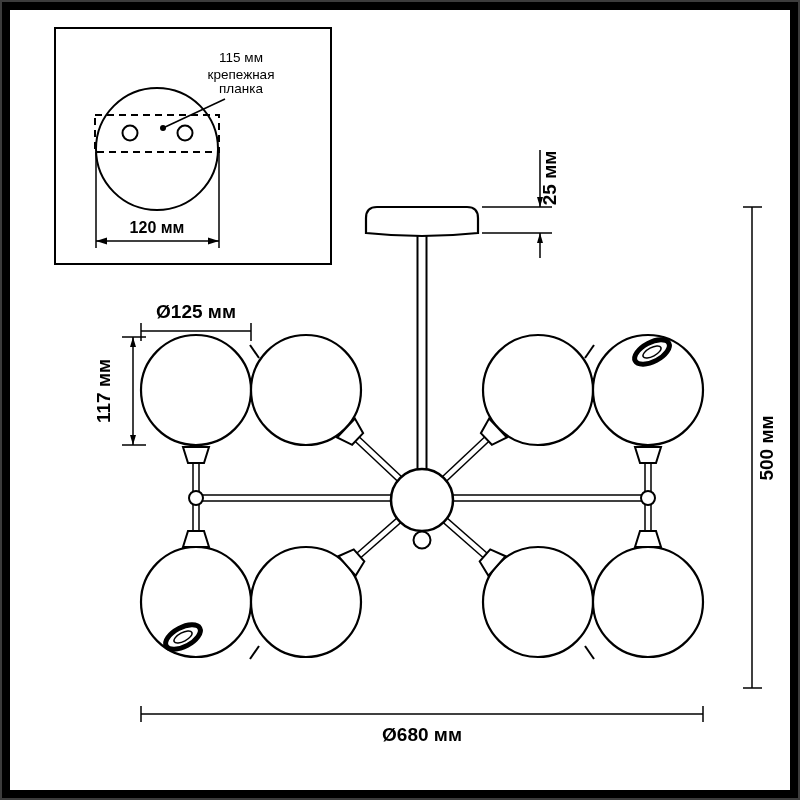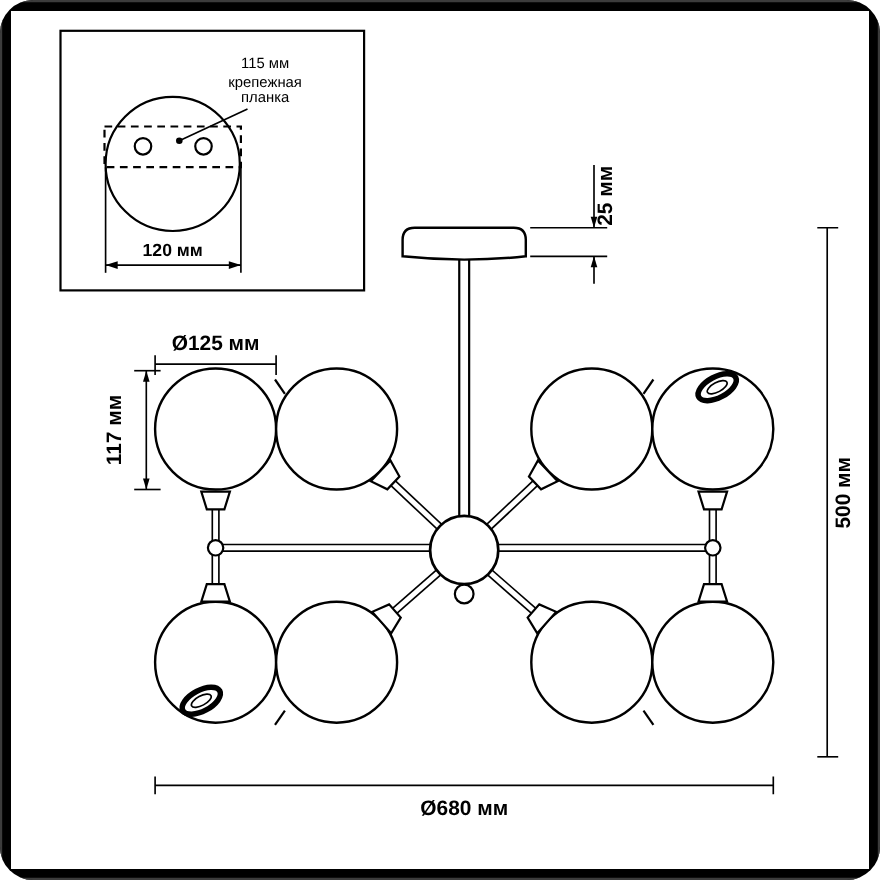--- a/index.html
+++ b/index.html
@@ -1,16 +1,16 @@
 <!DOCTYPE html>
 <html><head>
 <meta charset="utf-8">
 <style>
   html,body{margin:0;padding:0;background:#fff;}
-  .canvas{position:relative;width:800px;height:800px;background:#ffffff;overflow:hidden;border-radius:30px;}
+  .canvas{position:relative;width:800px;height:800px;background:#ffffff;overflow:hidden;}
   .frame{position:absolute;inset:0;pointer-events:none;
          box-shadow:inset 0 0 0 2px #3c3c3c, inset 0 0 0 10px #000;}
   svg{position:absolute;inset:0;}
   .t-big{font-family:"Liberation Sans",sans-serif;font-size:19px;font-weight:700;fill:#000;}
   .t-mid{font-family:"Liberation Sans",sans-serif;font-size:16px;font-weight:700;fill:#000;}
   .t-small{font-family:"Liberation Sans",sans-serif;font-size:13.5px;font-weight:400;fill:#000;}
   .ln{stroke:#000;stroke-width:2;fill:none;}
   .thin{stroke:#000;stroke-width:1.5;fill:none;}
 </style>
 </head>

